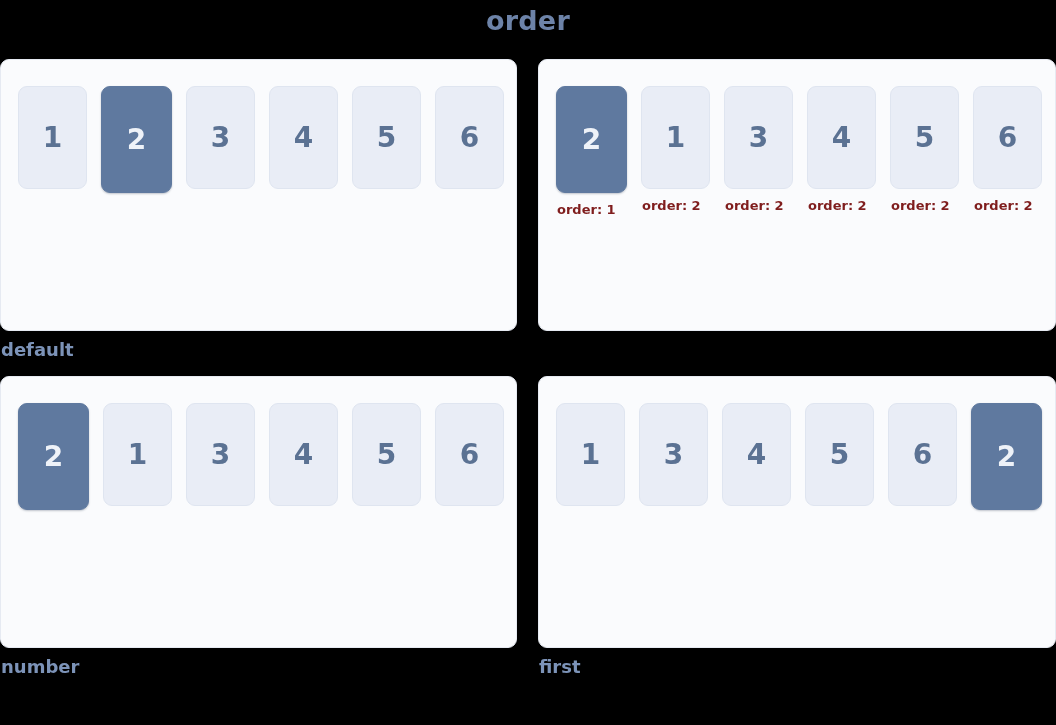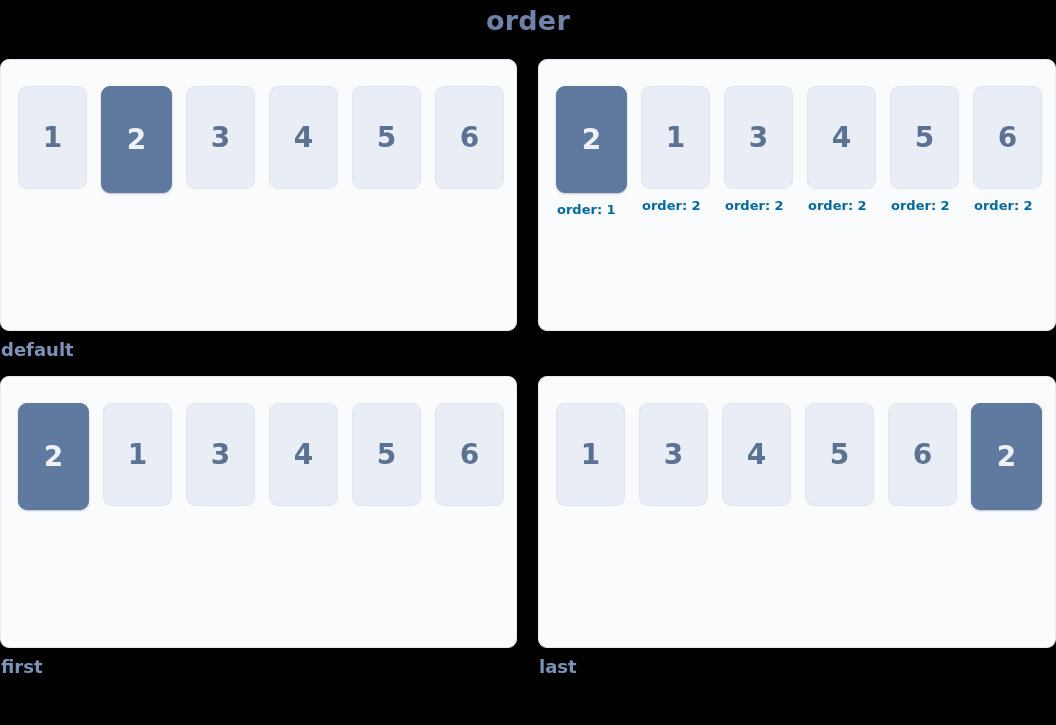--- a/index.html
+++ b/index.html
@@ -107,21 +107,21 @@
     background: #5f799f;
     border: 1px solid #5f799f;
     color: #eef2f8;
     box-shadow: 0 1px 2px rgba(20,35,60,0.25);
   }
 
   .order-label {
     margin-top: 9px;
     font-size: 13px;
     font-weight: 700;
-    color: #0369a1;
+    color: #7f1d1d;
     line-height: 16px;
     white-space: nowrap;
     padding-left: 1px;
   }
 </style>
 </head>
 <body>
 
 <div id="root">
 
@@ -202,43 +202,43 @@
             <div class="tile">4</div>
           </div>
           <div class="tile-wrap">
             <div class="tile">5</div>
           </div>
           <div class="tile-wrap">
             <div class="tile">6</div>
           </div>
         </div>
       </div>
+      <div class="panel-caption">number</div>
+    </div>
+
+    <div class="panel-cell">
+      <div class="panel tall">
+        <div class="tile-row">
+          <div class="tile-wrap">
+            <div class="tile">1</div>
+          </div>
+          <div class="tile-wrap">
+            <div class="tile">3</div>
+          </div>
+          <div class="tile-wrap">
+            <div class="tile">4</div>
+          </div>
+          <div class="tile-wrap">
+            <div class="tile">5</div>
+          </div>
+          <div class="tile-wrap">
+            <div class="tile">6</div>
+          </div>
+          <div class="tile-wrap">
+            <div class="tile active">2</div>
+          </div>
+        </div>
+      </div>
       <div class="panel-caption">first</div>
-    </div>
-
-    <div class="panel-cell">
-      <div class="panel tall">
-        <div class="tile-row">
-          <div class="tile-wrap">
-            <div class="tile">1</div>
-          </div>
-          <div class="tile-wrap">
-            <div class="tile">3</div>
-          </div>
-          <div class="tile-wrap">
-            <div class="tile">4</div>
-          </div>
-          <div class="tile-wrap">
-            <div class="tile">5</div>
-          </div>
-          <div class="tile-wrap">
-            <div class="tile">6</div>
-          </div>
-          <div class="tile-wrap">
-            <div class="tile active">2</div>
-          </div>
-        </div>
-      </div>
-      <div class="panel-caption">last</div>
     </div>
 
   </div>
 </div>
 
 </body></html>

